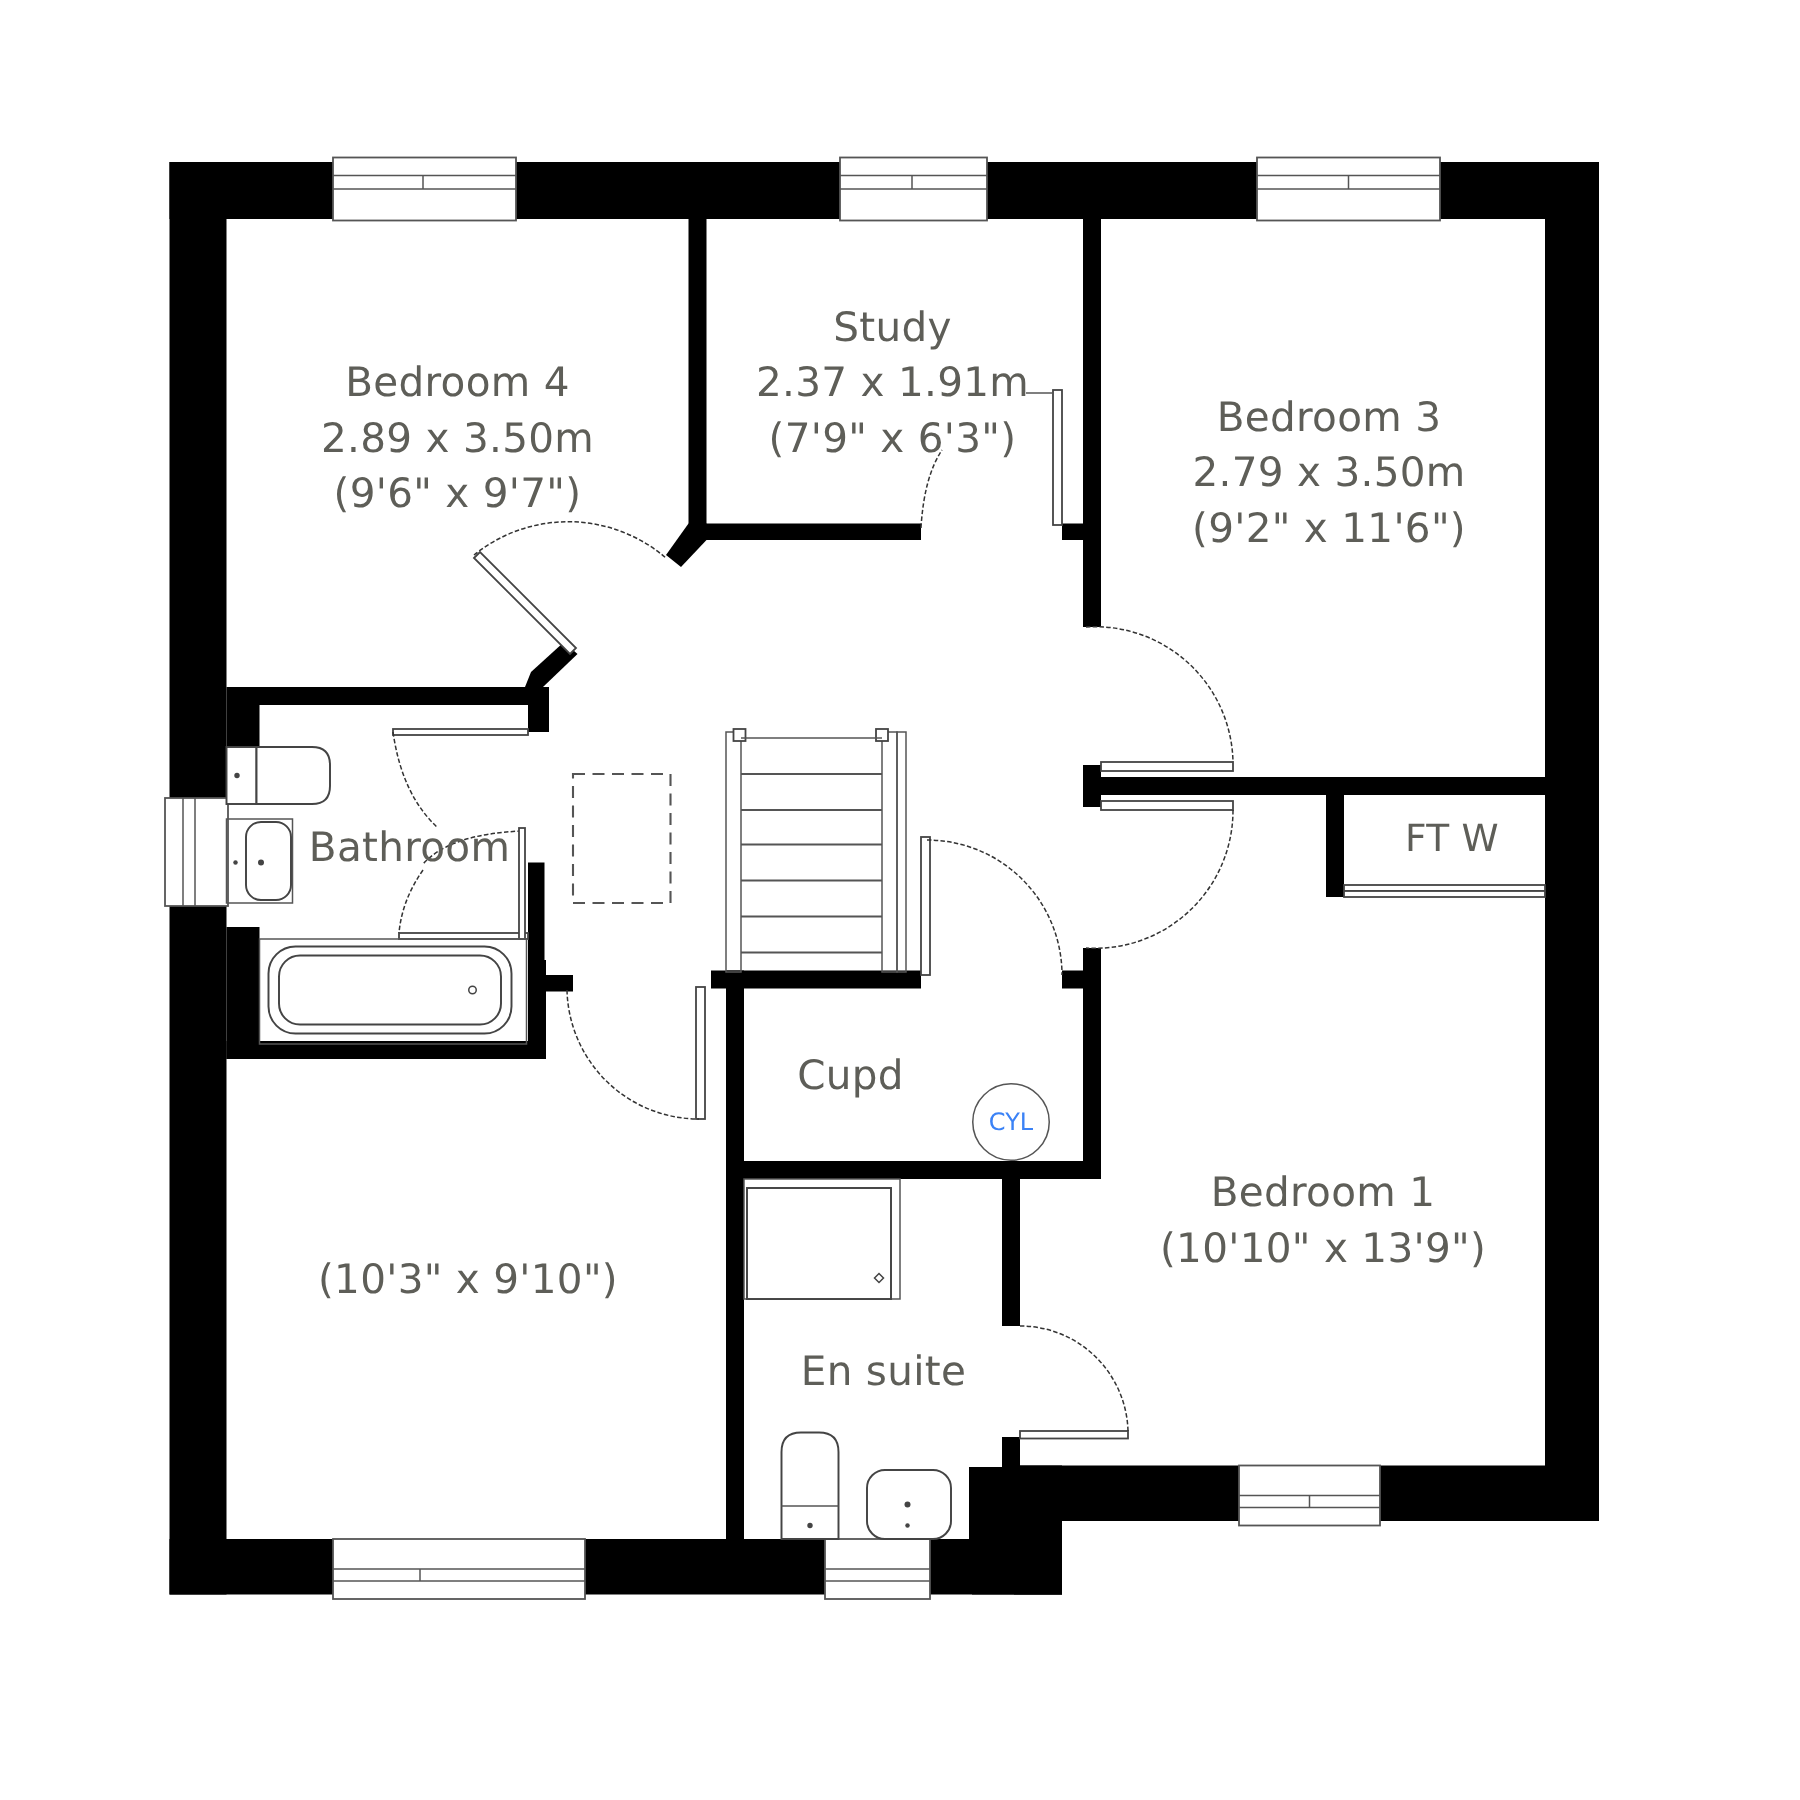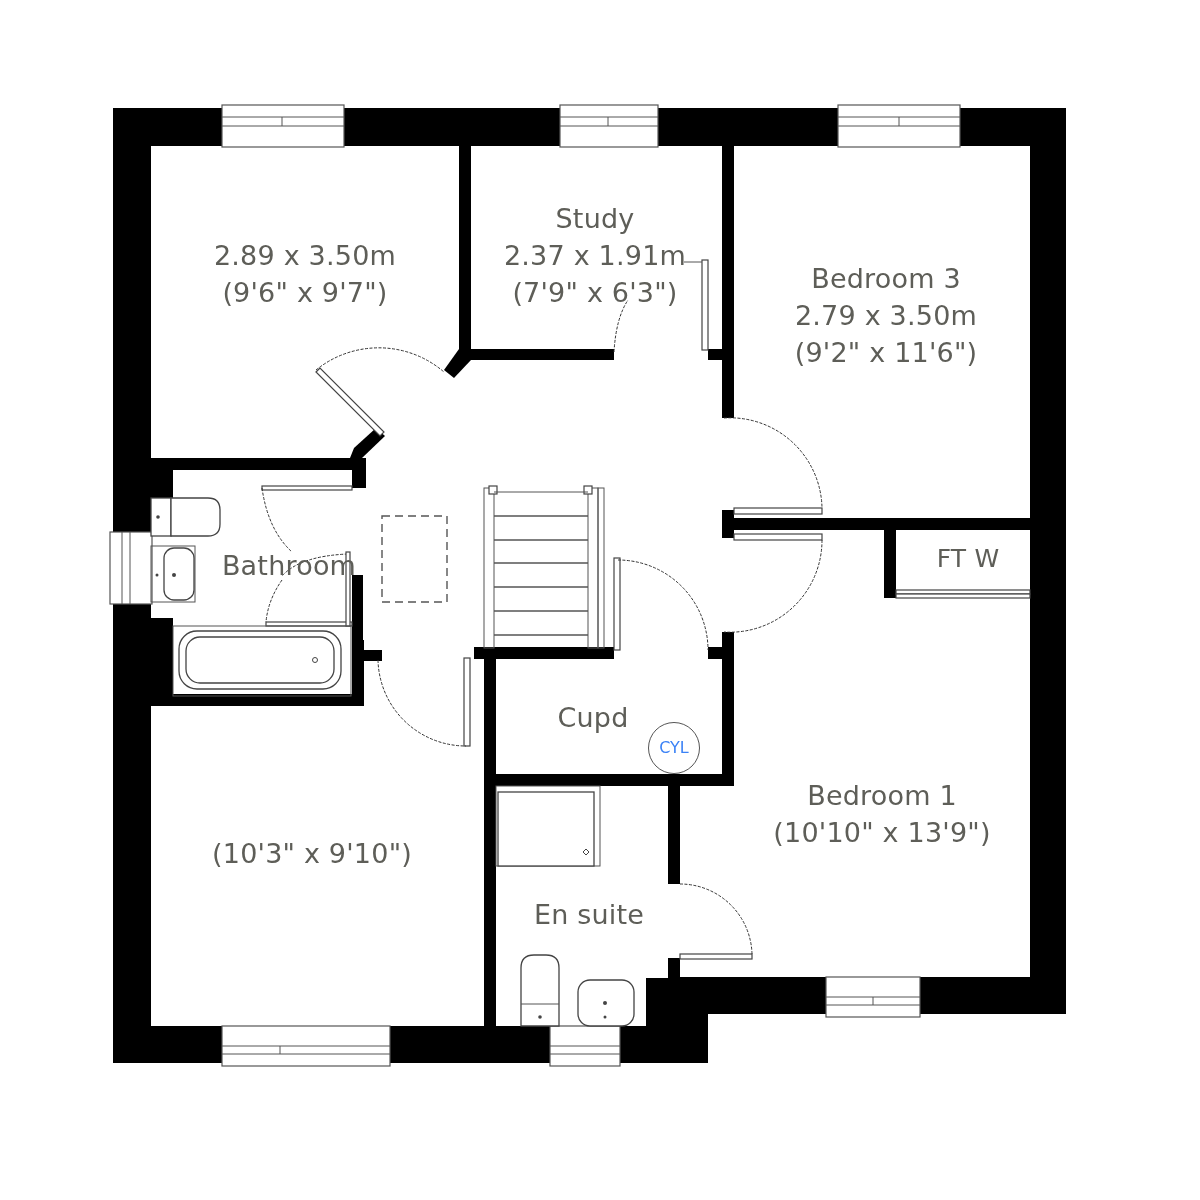--- a/index.html
+++ b/index.html
@@ -240,45 +240,46 @@
     </g>
     <g>
       <rect class="fixture" x="578" y="980" width="56" height="46" rx="12"></rect>
       <circle cx="605" cy="1003" r="2" fill="#444"></circle>
       <circle cx="605" cy="1017" r="1.5" fill="#444"></circle>
     </g>
   </g>
 </svg>
 
 <div class="lbl" style="left:305px; top:237px;">
+  <span>Bedroom 4</span>
   <span>2.89 x 3.50m</span>
   <span>(9'6" x 9'7")</span>
 </div>
 
 <div class="lbl" style="left:595px; top:200px;">
   <span>Study</span>
   <span>2.37 x 1.91m</span>
   <span>(7'9" x 6'3")</span>
 </div>
 
 <div class="lbl" style="left:886px; top:260px;">
   <span>Bedroom 3</span>
   <span>2.79 x 3.50m</span>
   <span>(9'2" x 11'6")</span>
 </div>
 
-<div class="lbl" style="left:289px; top:547px;">
+<div class="lbl" style="left:273px; top:547px;">
   <span>Bathroom</span>
 </div>
 
 <div class="lbl small" style="left:968px; top:540px;">
   <span>FT W</span>
 </div>
 
-<div class="lbl" style="left:593px; top:699px;">
+<div class="lbl" style="left:567px; top:699px;">
   <span>Cupd</span>
 </div>
 
 <div class="cyl">CYL</div>
 
 <div class="lbl" style="left:882px; top:777px;">
   <span>Bedroom 1</span>
   <span>(10'10" x 13'9")</span>
 </div>
 

